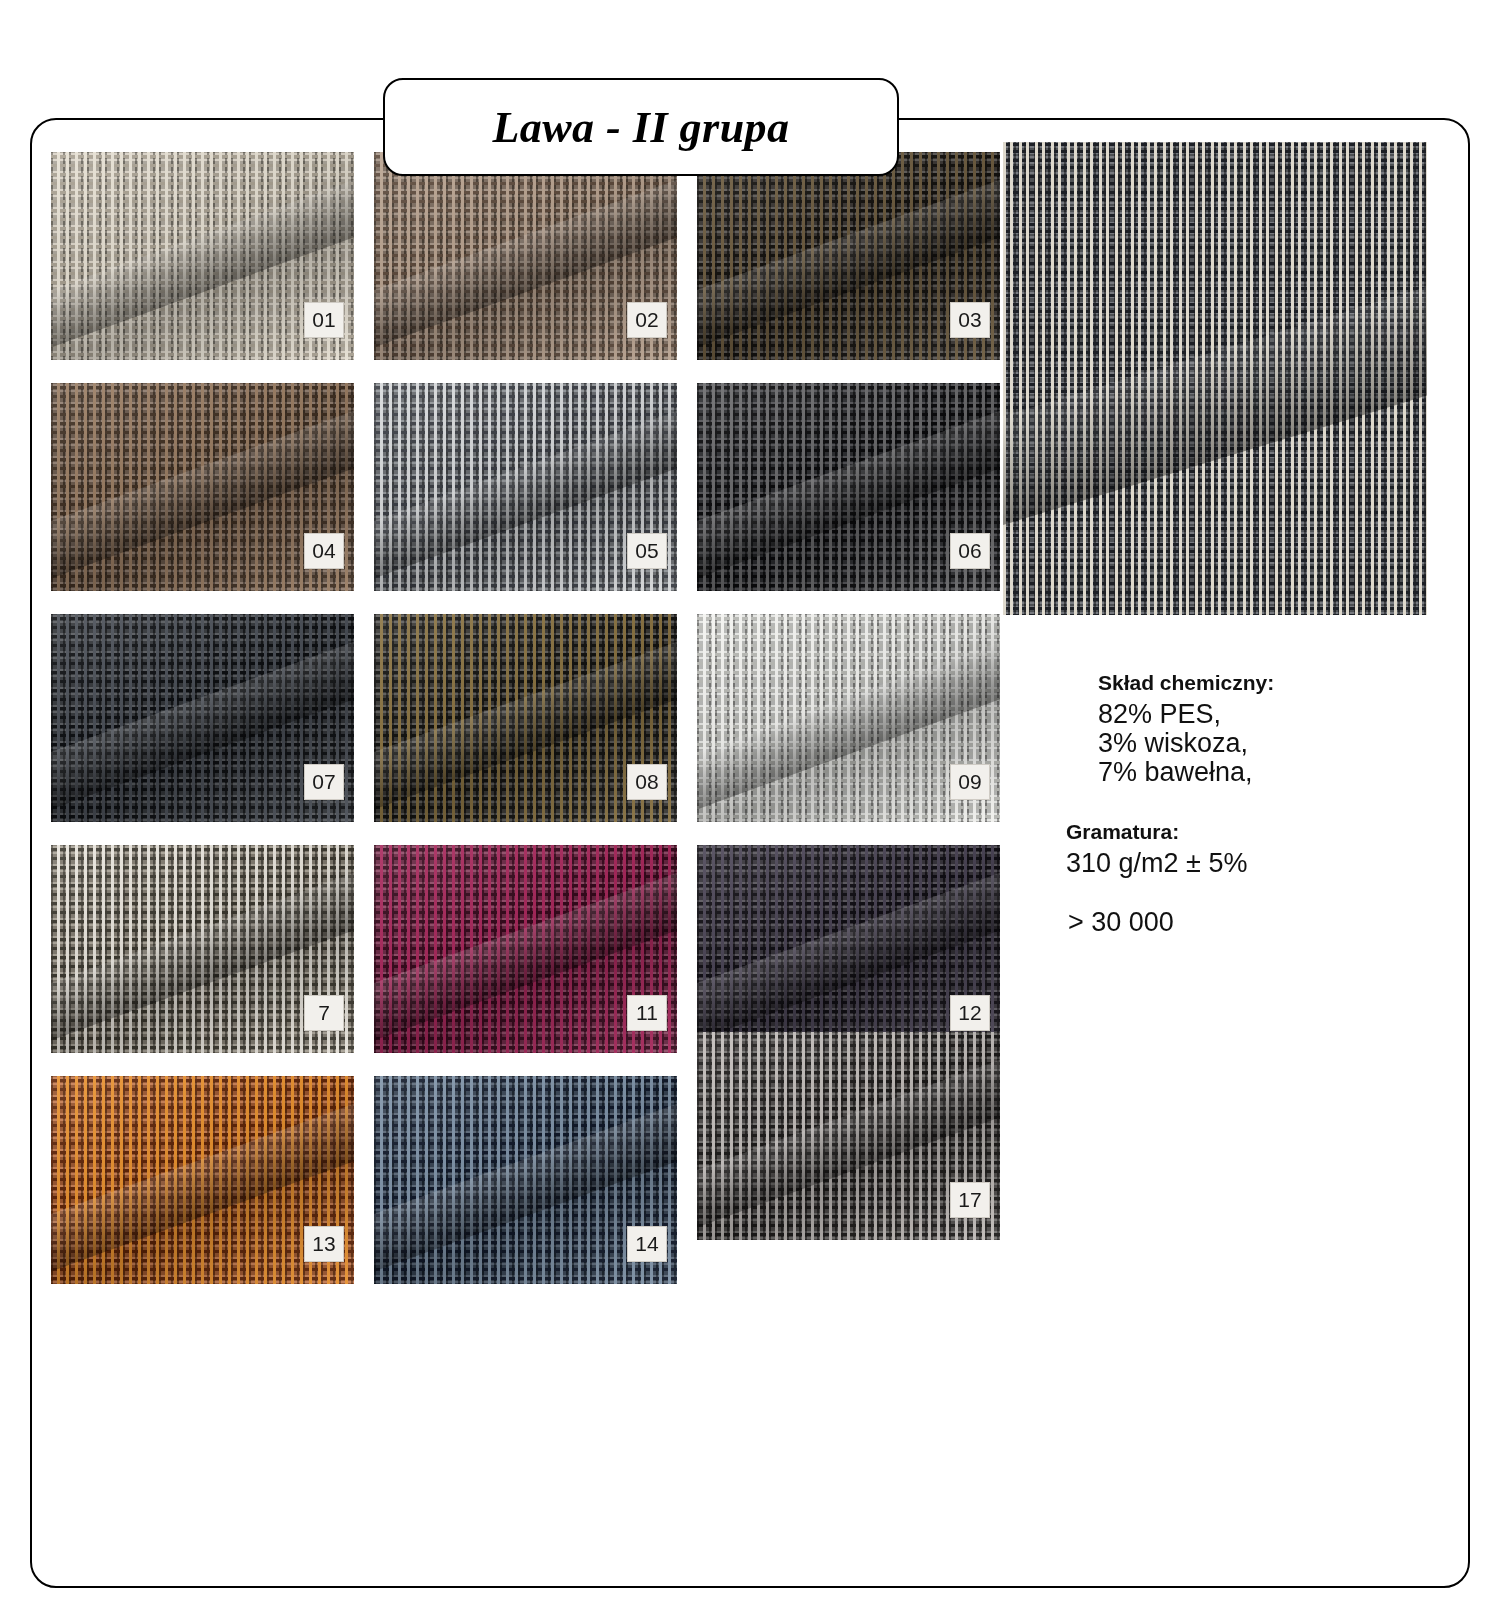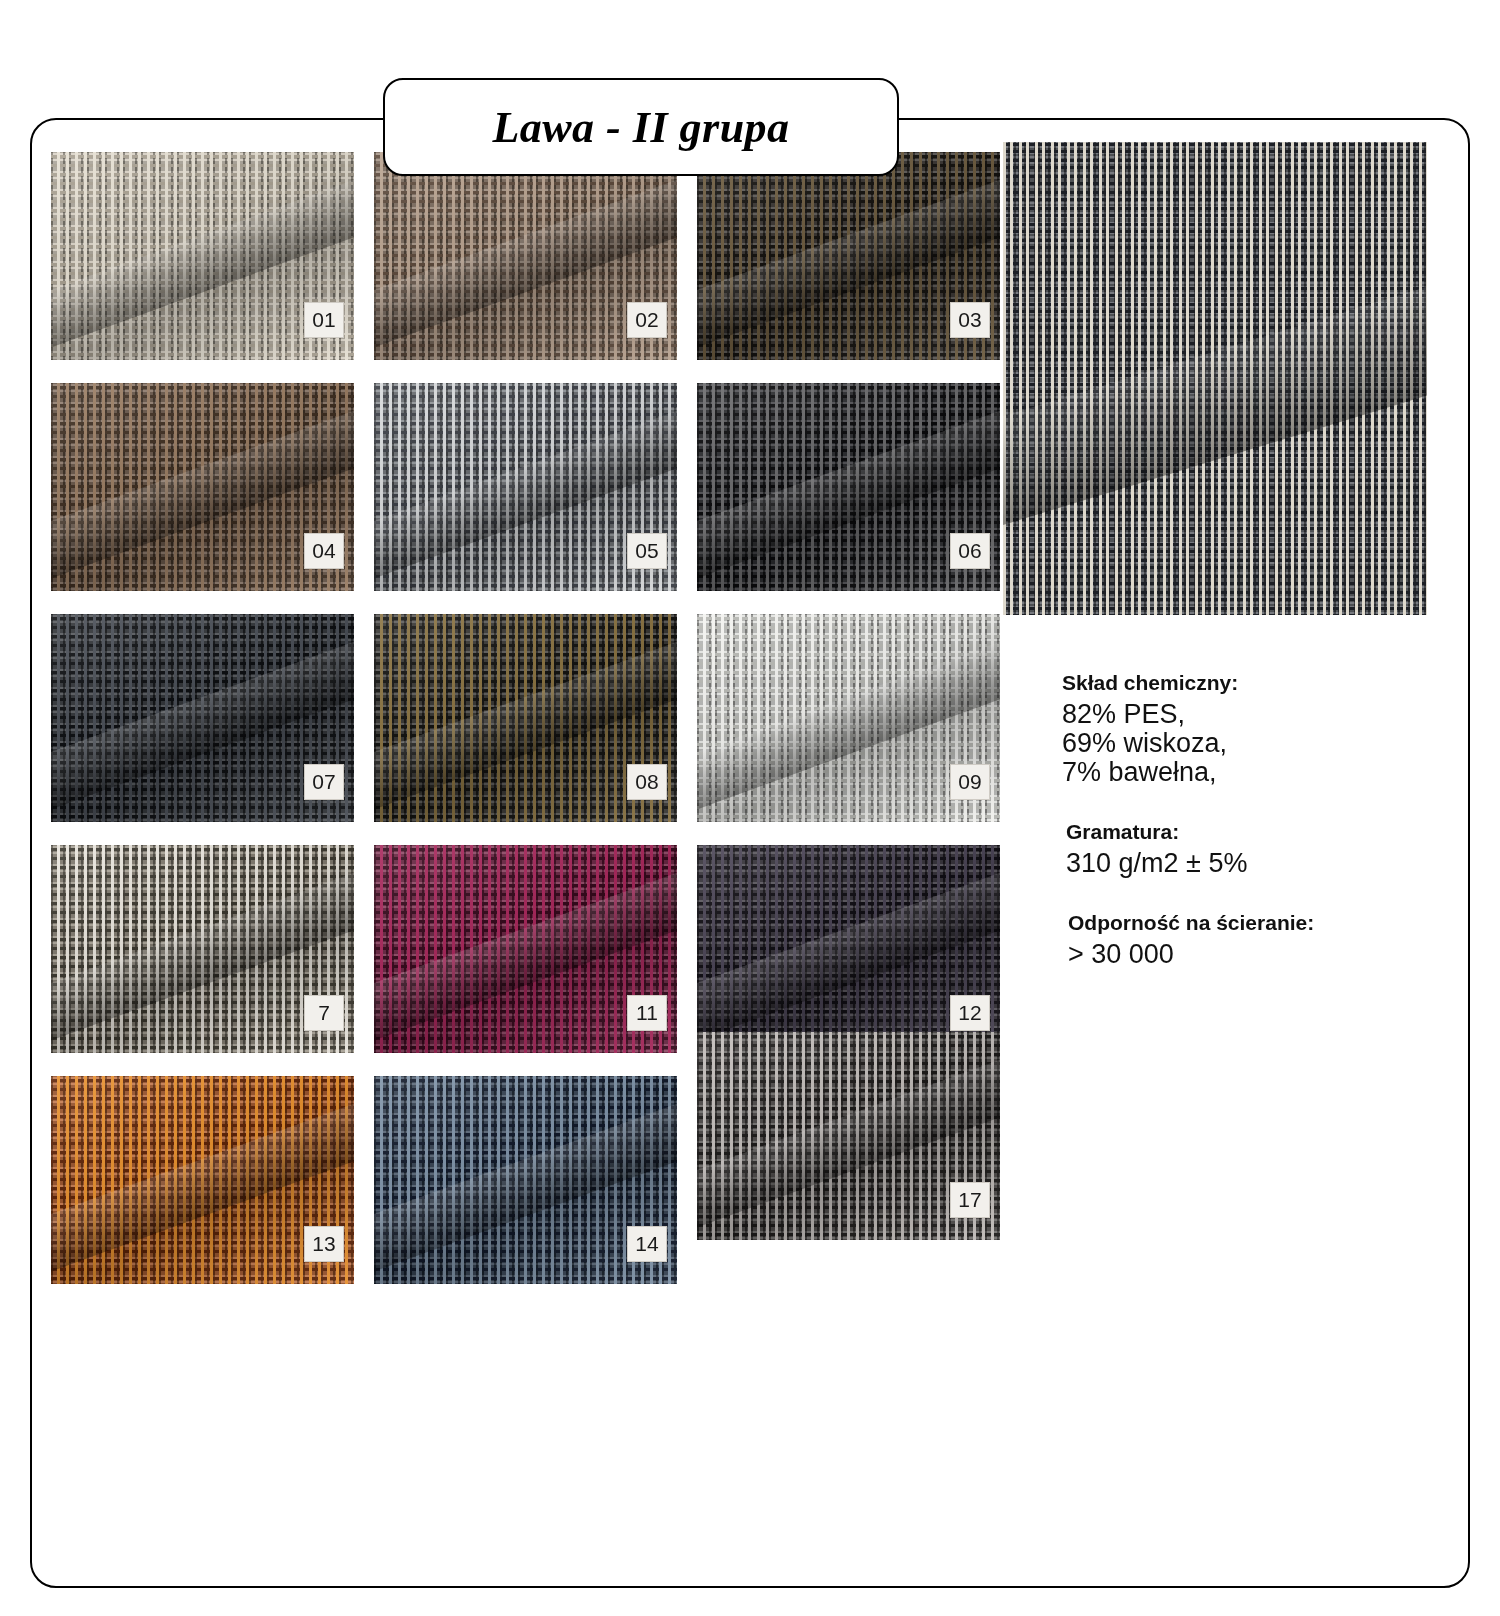--- a/index.html
+++ b/index.html
@@ -129,21 +129,21 @@
   }
 
   
   .specs {
     position: absolute;
     left: 1062px;
     top: 668px;
     width: 370px;
     color: #111111;
   }
-  .specs .blk { margin-bottom: 30px; }
+  .specs .blk { margin-bottom: 30px; margin-left: 36px; }
   .specs .hd {
     font-size: 21px;
     font-weight: bold;
     line-height: 30px;
     margin-bottom: 2px;
   }
   .specs .ln {
     font-size: 27px;
     line-height: 29px;
   }
@@ -254,24 +254,23 @@
 
 <div class="hero">
   <div class="weave" style="background-color: rgb(74, 78, 85); background-image: repeating-linear-gradient(90deg, rgb(222, 217, 205) 0px, rgb(222, 217, 205) 3px, rgba(0, 0, 0, 0) 3px, rgba(0, 0, 0, 0) 9px), repeating-linear-gradient(0deg, rgb(28, 31, 37) 0px, rgb(28, 31, 37) 3px, rgba(0, 0, 0, 0) 3px, rgba(0, 0, 0, 0) 9px), repeating-linear-gradient(90deg, rgba(0, 0, 0, 0.35) 0px, rgba(0, 0, 0, 0.35) 2px, rgba(255, 255, 255, 0.1) 2px, rgba(255, 255, 255, 0.1) 6px), repeating-linear-gradient(0deg, rgba(255, 255, 255, 0.16) 0px, rgba(255, 255, 255, 0.16) 2px, rgba(0, 0, 0, 0.22) 2px, rgba(0, 0, 0, 0.22) 6px); opacity: 1; background-size: 16px 16px, 16px 16px, 10px 10px, 10px 10px;"></div>
   <div class="fold"></div>
 </div>
 
 <div class="specs">
   <div class="blk comp">
     <div class="hd">Skład chemiczny:</div>
     <div class="ln">82% PES,</div>
-    <div class="ln">69% wiskoza,</div>
+    <div class="ln">3% wiskoza,</div>
     <div class="ln">7% bawełna,</div>
   </div>
   <div class="blk gram">
     <div class="hd">Gramatura:</div>
     <div class="ln">310 g/m2 ± 5%</div>
   </div>
   <div class="blk odp">
-    <div class="hd">Odporność na ścieranie:</div>
     <div class="ln">&gt; 30 000</div>
   </div>
 </div>
 
 </body></html>

